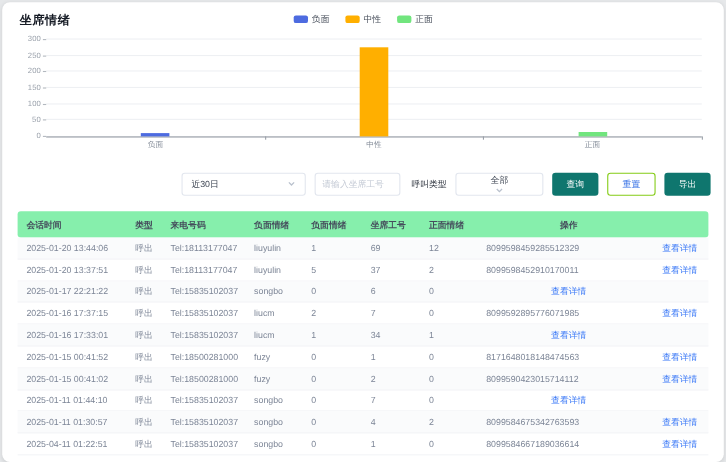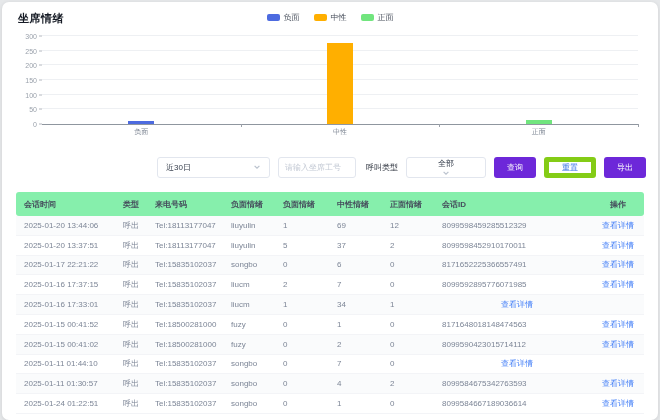--- a/index.html
+++ b/index.html
@@ -32,22 +32,22 @@
             display:flex; align-items:center; justify-content:space-between; padding:0 8px;
             color:#39414f; cursor:pointer; }
   .select.small { width:80px;flex-direction:column; }
   .chev { width:8px; height:8px; stroke:#b9c1cd; fill:none; stroke-width:1.5; flex:0 0 auto; }
   .inp { width:78px; height:21px; border:1px solid #e2e6ee; border-radius:3px; padding:0 6px;
          font-size:8px; color:#39414f; font-family:inherit; outline:none; }
   .inp::placeholder { color:#c3c9d4; }
   .flabel { color:#2b313c; margin-left:2px; }
   .btn { height:21px; padding:0 13px; border:none; border-radius:3px; font-size:8px;
          font-family:inherit; cursor:pointer; }
-  .btn.primary { background:#6d28d9; color:#fff; }
-  .btn.ghost { background:#fff; border:5px solid #84cc16; color:#2c6ae4; }
+  .btn.primary { background:#0f766e; color:#fff; }
+  .btn.ghost { background:#fff; border:1px solid #84cc16; color:#2c6ae4; }
 
   
   .table { margin:14px 14px 0 14px; font-size:8px;
            --cols: 99px 32px 76px 52px 54px 53px 52px 150px 1fr; }
   .thead { display:grid; grid-template-columns:var(--cols); align-items:center; height:24px;
            background:#86efac; border-radius:3px; color:#454d5c; font-weight:bold; padding-left:8px; }
   .trow  { display:grid; grid-template-columns:var(--cols); align-items:center; height:19.8px;
            color:#7c8596; border-bottom:1px solid #f3f4f7; padding-left:8px; }
   .trow:nth-child(odd) { background:#fafbfc; }
   .c-act { text-align:center; }
@@ -130,23 +130,22 @@
     <button class="btn primary">导出</button>
   </div>
 
   <div class="table">
     <div class="thead" id="thead">
         <span>会话时间</span>
         <span>类型</span>
         <span>来电号码</span>
         <span>负面情绪</span>
         <span>负面情绪</span>
-        <span>中性情绪</span>
+        <span>坐席工号</span>
         <span>正面情绪</span>
-        <span>会话ID</span>
         <span class="c-act">操作</span>
       </div>
     <div id="tbody">
         <div class="trow">
           <span>2025-01-20 13:44:06</span>
           <span>呼出</span>
           <span>Tel:18113177047</span>
           <span>liuyulin</span>
           <span>1</span>
           <span>69</span>
@@ -166,21 +165,20 @@
           <a class="c-act link">查看详情</a>
         </div>
         <div class="trow">
           <span>2025-01-17 22:21:22</span>
           <span>呼出</span>
           <span>Tel:15835102037</span>
           <span>songbo</span>
           <span>0</span>
           <span>6</span>
           <span>0</span>
-          <span>8171652225366557491</span>
           <a class="c-act link">查看详情</a>
         </div>
         <div class="trow">
           <span>2025-01-16 17:37:15</span>
           <span>呼出</span>
           <span>Tel:15835102037</span>
           <span>liucm</span>
           <span>2</span>
           <span>7</span>
           <span>0</span>
@@ -234,21 +232,21 @@
           <span>呼出</span>
           <span>Tel:15835102037</span>
           <span>songbo</span>
           <span>0</span>
           <span>4</span>
           <span>2</span>
           <span>8099584675342763593</span>
           <a class="c-act link">查看详情</a>
         </div>
         <div class="trow">
-          <span>2025-01-24 01:22:51</span>
+          <span>2025-04-11 01:22:51</span>
           <span>呼出</span>
           <span>Tel:15835102037</span>
           <span>songbo</span>
           <span>0</span>
           <span>1</span>
           <span>0</span>
           <span>8099584667189036614</span>
           <a class="c-act link">查看详情</a>
         </div>
       </div>

